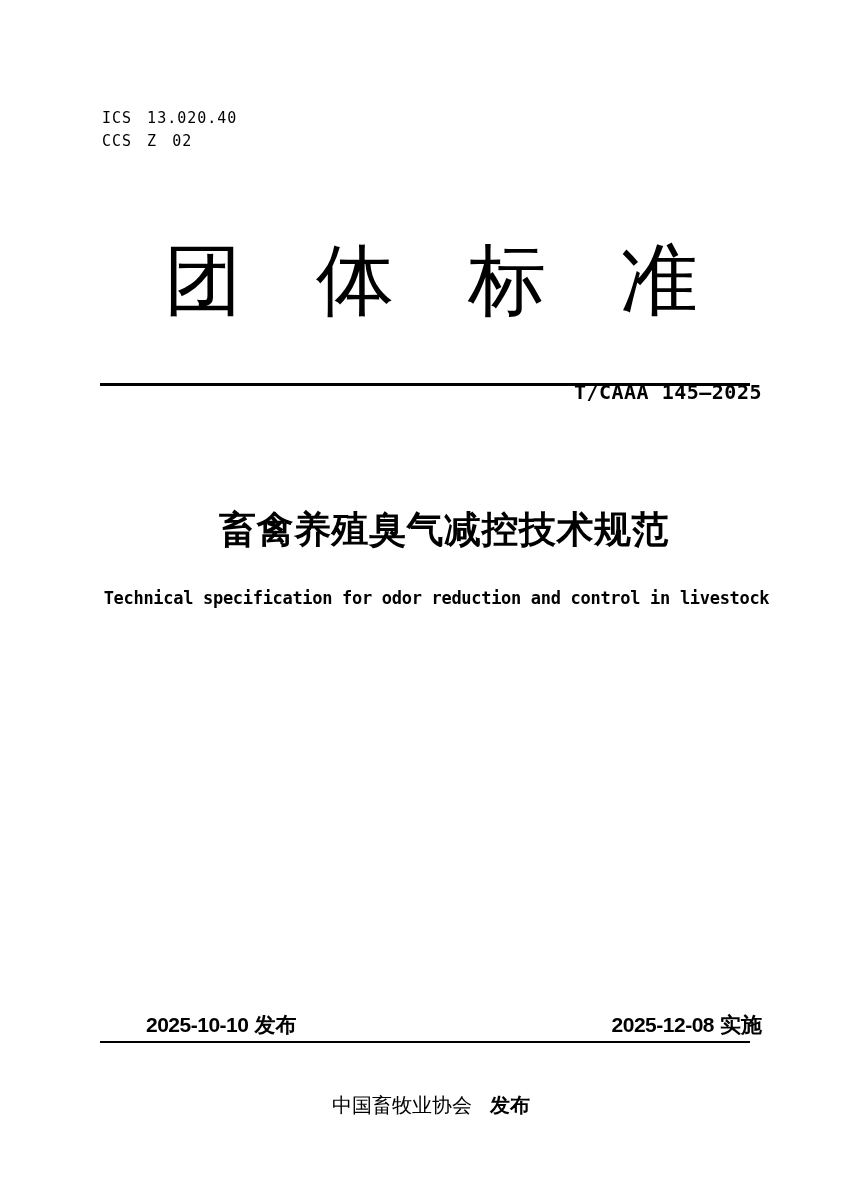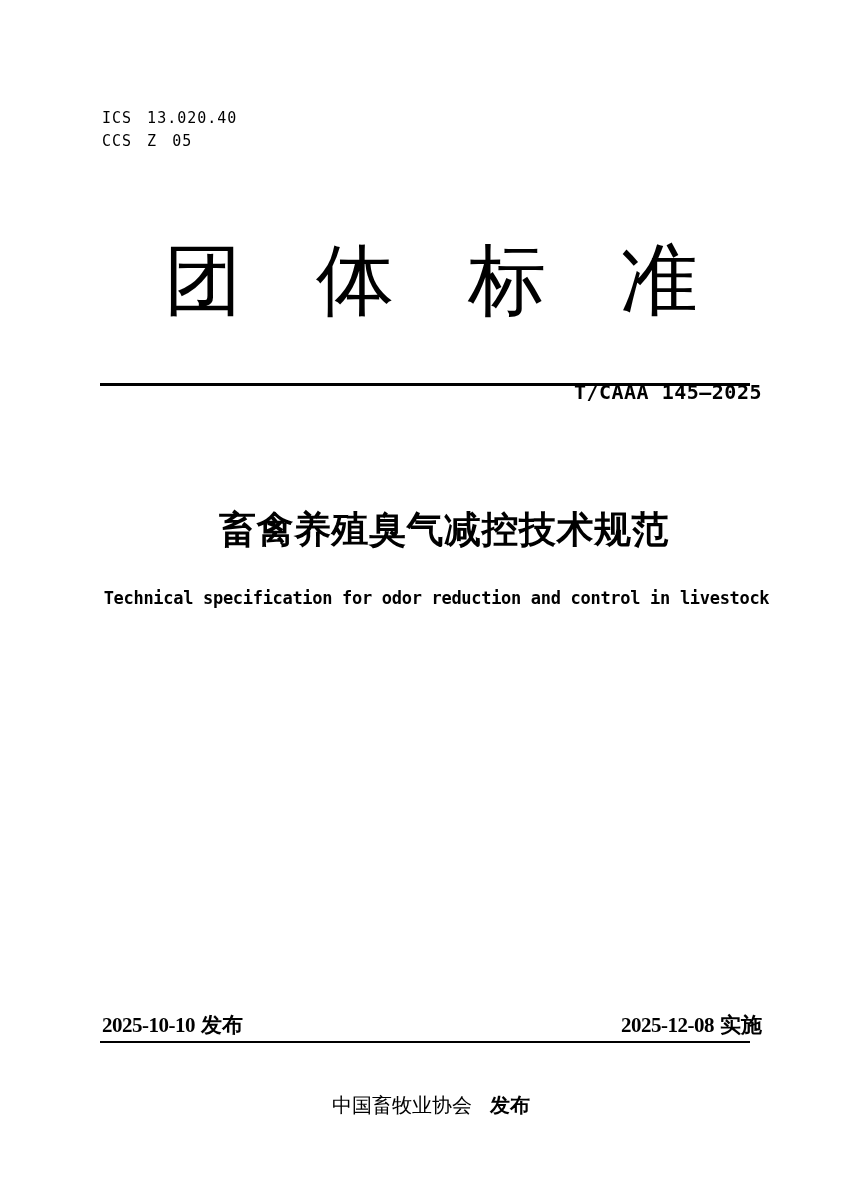--- a/index.html
+++ b/index.html
@@ -107,22 +107,23 @@
     left: 102px;
     right: 100px;
     display: flex;
     justify-content: space-between;
     align-items: baseline;
     font-size: 21px;
     font-weight: bold;
     white-space: nowrap;
   }
   .footer-dates .date-num {
-    font-family: Liberation Serif, serif;
+    font-family: Liberation Sans, sans-serif;
     letter-spacing: -0.5px;
+    margin-left: 44px;
   }
   .footer-dates .date-label {
     margin-left: 6px;
     font-family: "Liberation Sans", sans-serif;
   }
 
   .rule-bottom {
     position: absolute;
     top: 1041px;
     left: 100px;
@@ -150,21 +151,21 @@
     margin-left: 18px;
   }
 </style>
 </head>
 <body>
 
 <div class="page">
 
   <div class="ics-block">
     <div>ICS 13.020.40</div>
-    <div>CCS Z 05</div>
+    <div>CCS Z 02</div>
   </div>
 
   <div class="cover-title">
     <span class="spread">团体标准</span>
   </div>
 
   <div class="doc-number">T/CAAA 145—2025</div>
 
   <div class="rule-top"></div>
 

